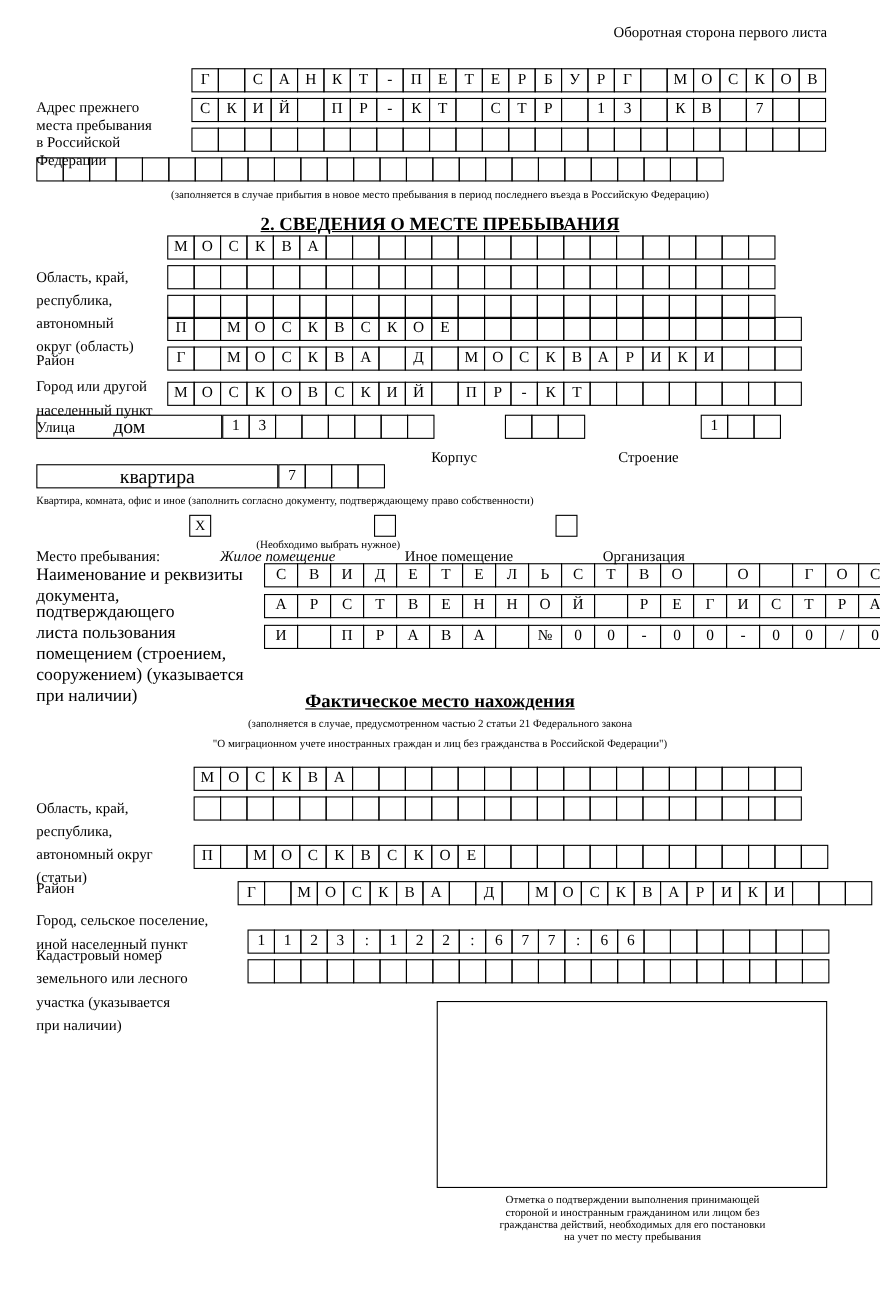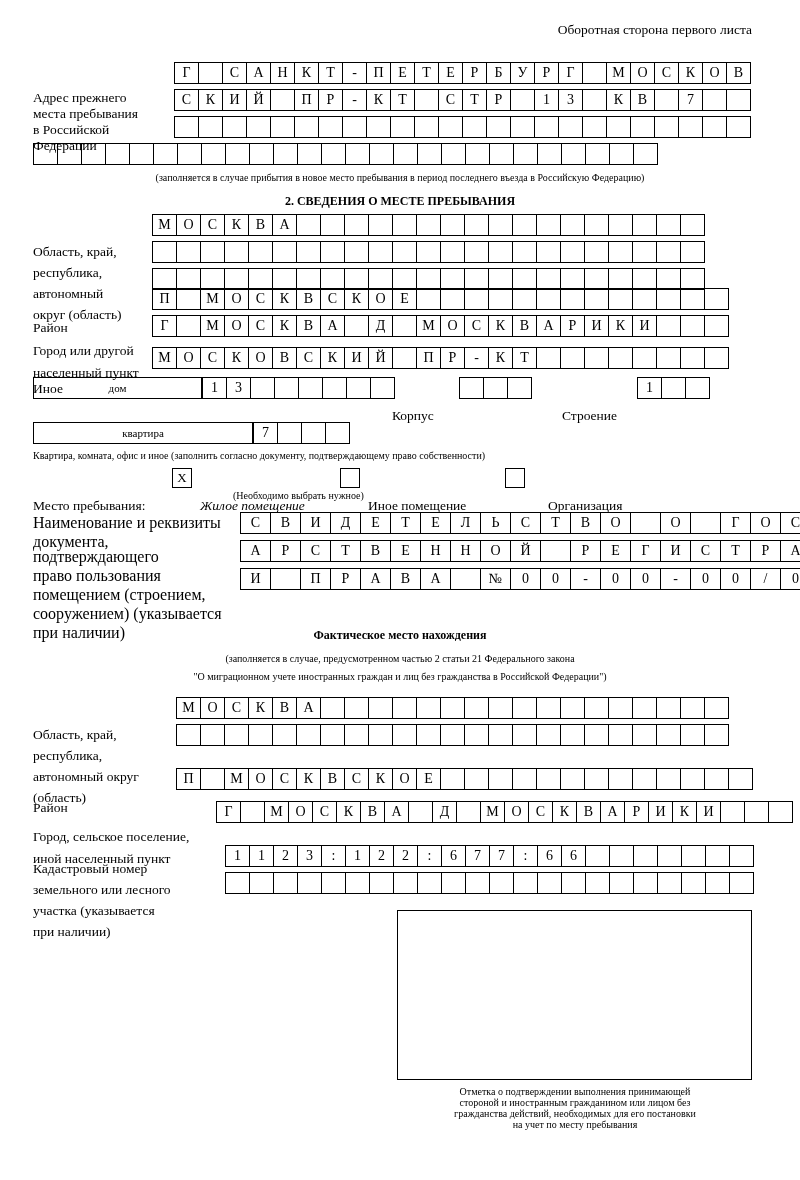--- a/index.html
+++ b/index.html
@@ -37,25 +37,25 @@
   .cell.wide{width:31px;}
   .row{position:absolute;}
 
   .boxline{
     border:1px solid #000;
     box-sizing:border-box;
     height:22px;
     display:flex;
     align-items:center;
     justify-content:center;
-    font-size:11px;
+    font-size:18px;
   }
 
   .note{font-size:10px;}
-  .sect-title{font-weight:bold;font-size:12px;text-align:center;}
+  .sect-title{font-weight:bold;font-size:17px;text-align:center;text-decoration:underline;}
 
   .chk{
     width:20px;height:20px;border:1px solid #000;box-sizing:border-box;
     display:inline-flex;align-items:center;justify-content:center;
     font-size:13px;vertical-align:middle;
   }
 
   .bigbox{
     position:absolute;
     border:1px solid #000;
@@ -321,21 +321,21 @@
       <div class="cell">А</div>
       <div class="cell">Р</div>
       <div class="cell">И</div>
       <div class="cell">К</div>
       <div class="cell">И</div>
       <div class="cell"></div>
       <div class="cell"></div>
       <div class="cell"></div>
     </div>
 
-  <div class="row lbl" style="left:33px;top:353px;">Иное</div>
+  <div class="row lbl" style="left:33px;top:353px;">Улица</div>
   <div class="row cells" id="s2-city2" style="left:152px;top:347px;">
       <div class="cell">М</div>
       <div class="cell">О</div>
       <div class="cell">С</div>
       <div class="cell">К</div>
       <div class="cell">О</div>
       <div class="cell">В</div>
       <div class="cell">С</div>
       <div class="cell">К</div>
       <div class="cell">И</div>
@@ -400,21 +400,21 @@
   <div class="row lbl" style="left:368px;top:470px;">Иное помещение</div>
   <div class="row" style="left:505px;top:468px;">
     <span class="chk"></span>
   </div>
   <div class="row lbl" style="left:548px;top:470px;">Организация</div>
   <div class="row note" style="left:233px;top:490px;">(Необходимо выбрать нужное)</div>
 
   <div class="row lbl-sm" style="left:33px;top:515px;width:205px;">
     <div>Наименование и реквизиты</div>
     <div style="margin-top:4px;">документа, подтверждающего</div>
-    <div style="margin-top:4px;">право пользования</div>
+    <div style="margin-top:4px;">листа пользования</div>
     <div style="margin-top:4px;">помещением (строением,</div>
     <div style="margin-top:4px;">сооружением) (указывается</div>
     <div style="margin-top:4px;">при наличии)</div>
   </div>
   <div class="row cells" id="s2-doc1" style="left:240px;top:512px;">
       <div class="cell wide">С</div>
       <div class="cell wide">В</div>
       <div class="cell wide">И</div>
       <div class="cell wide">Д</div>
       <div class="cell wide">Е</div>
@@ -477,21 +477,21 @@
     </div>
 
   <div class="row sect-title" style="left:33px;top:628px;width:734px;">Фактическое место нахождения</div>
   <div class="row note center" style="left:33px;top:653px;width:734px;">(заполняется в случае, предусмотренном частью 2 статьи 21 Федерального закона</div>
   <div class="row note center" style="left:33px;top:671px;width:734px;">"О миграционном учете иностранных граждан и лиц без гражданства в Российской Федерации")</div>
 
   <div class="row lbl" style="left:33px;top:699px;width:145px;">
     <div>Область, край,</div>
     <div style="margin-top:5px;">республика,</div>
     <div style="margin-top:5px;">автономный округ</div>
-    <div style="margin-top:5px;">(область)</div>
+    <div style="margin-top:5px;">(статьи)</div>
   </div>
   <div class="row cells" id="al-reg1" style="left:176px;top:697px;">
       <div class="cell">М</div>
       <div class="cell">О</div>
       <div class="cell">С</div>
       <div class="cell">К</div>
       <div class="cell">В</div>
       <div class="cell">А</div>
       <div class="cell"></div>
       <div class="cell"></div>

